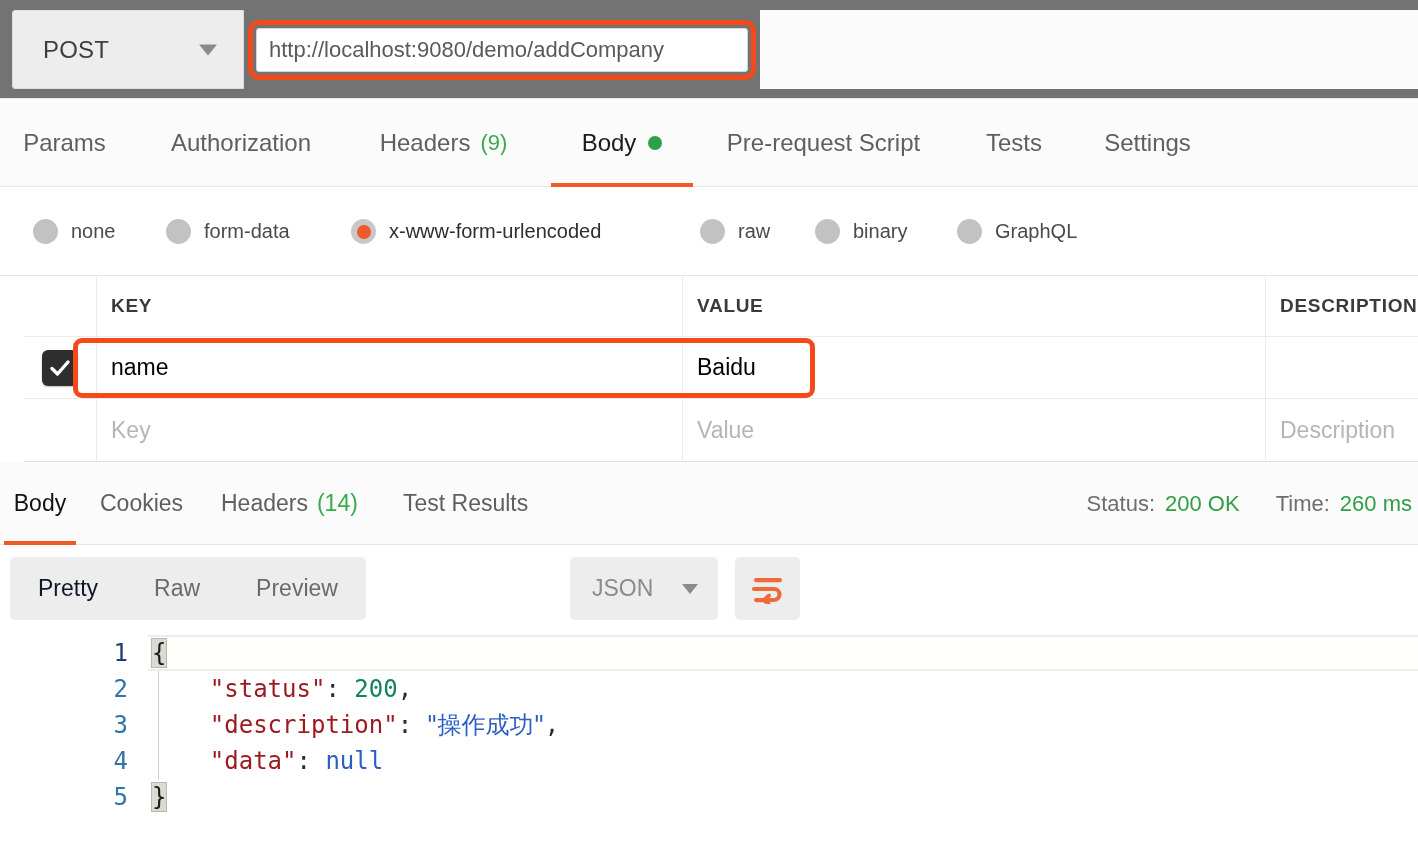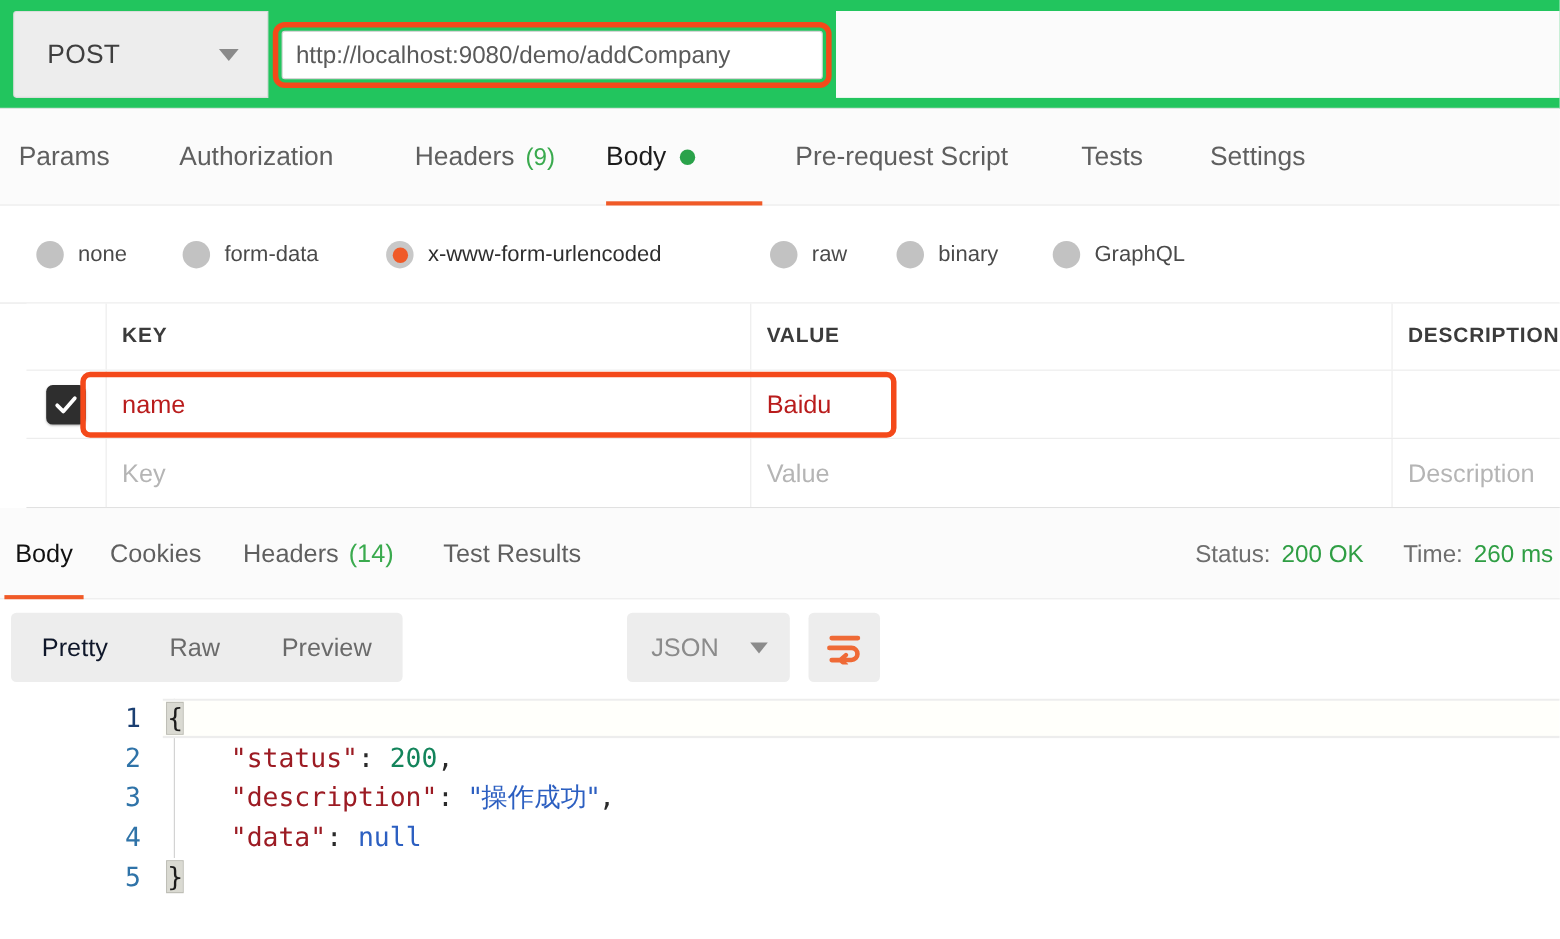--- a/index.html
+++ b/index.html
@@ -7,21 +7,21 @@
     width: 1418px; height: 854px;
     background: #ffffff;
     font-family: "Liberation Sans", sans-serif;
     overflow: hidden;
   }
   #app { position: relative; width: 1418px; height: 854px; background: #fff; }
 
   
   .urlbar {
     position: absolute; left: 0; top: 0; width: 1418px; height: 99px;
-    background: #22c55e;
+    background: #737373;
     border-bottom: 1px solid #e8e8e8;
   }
   .method-select {
     position: absolute; left: 12px; top: 10px; width: 232px; height: 79px;
     background: #ededed; border: 1px solid #dcdcdc; border-radius: 3px 0 0 3px;
     display: flex; align-items: center; cursor: pointer;
   }
   .method-label {
     font-size: 24px; color: #3f3f3f; margin-left: 30px; letter-spacing: .2px;
   }
@@ -46,21 +46,21 @@
     background: #fbfbfb;
   }
 
   
   .req-tabs {
     position: absolute; left: 0; top: 99px; width: 1418px; height: 88px;
     background: #fbfbfb; border-bottom: 1px solid #e6e6e6;
   }
   .req-tab {
     position: absolute; top: 0; height: 88px;
-    display: flex; align-items: center; 
+    display: flex; align-items: center; justify-content: center;
     font-size: 24px; color: #5f5f5f; cursor: pointer; white-space: nowrap;
   }
   .req-tab.active { color: #1c1c1c; }
   .req-tab .cnt { color: #3aaa4e; margin-left: 10px; font-size: 22px; }
   .req-tab .dot {
     width: 14px; height: 14px; border-radius: 50%;
     background: #2aa24a; margin-left: 12px;
   }
   .req-tab-underline {
     position: absolute; bottom: 0; left: 0; right: 0; height: 4px; background: #f05a28;
@@ -89,21 +89,21 @@
   .kvtable {
     position: absolute; left: 0; top: 276px; width: 1418px; height: 186px;
     background: #fff; border-bottom: 1px solid #dedede; margin-left: 24px;
   }
   .kv-row { position: absolute; left: 0; width: 1418px; border-bottom: 1px solid #ececec; }
   .kv-head { top: 0; height: 61px; }
   .kv-r1   { top: 61px; height: 62px; }
   .kv-r2   { top: 123px; height: 62px; border-bottom: none; }
   .kv-cell {
     position: absolute; top: 0; bottom: 0; display: flex; align-items: center;
-    padding-left: 14px; font-size: 23px; color: #b91c1c;
+    padding-left: 14px; font-size: 23px; color: #000000;
     border-right: 1px solid #ececec; overflow: hidden; white-space: nowrap;
   }
   .kv-cell.chk { left: 0; width: 73px; padding-left: 0; justify-content: center; }
   .kv-cell.key { left: 73px; width: 586px; }
   .kv-cell.val { left: 659px; width: 583px; }
   .kv-cell.desc { left: 1242px; right: 0; border-right: none; }
   .kv-head .kv-cell {
     font-size: 19px; font-weight: bold; color: #3b3b3b; letter-spacing: .7px;
   }
   .kv-placeholder { color: #b5b5b5; }

